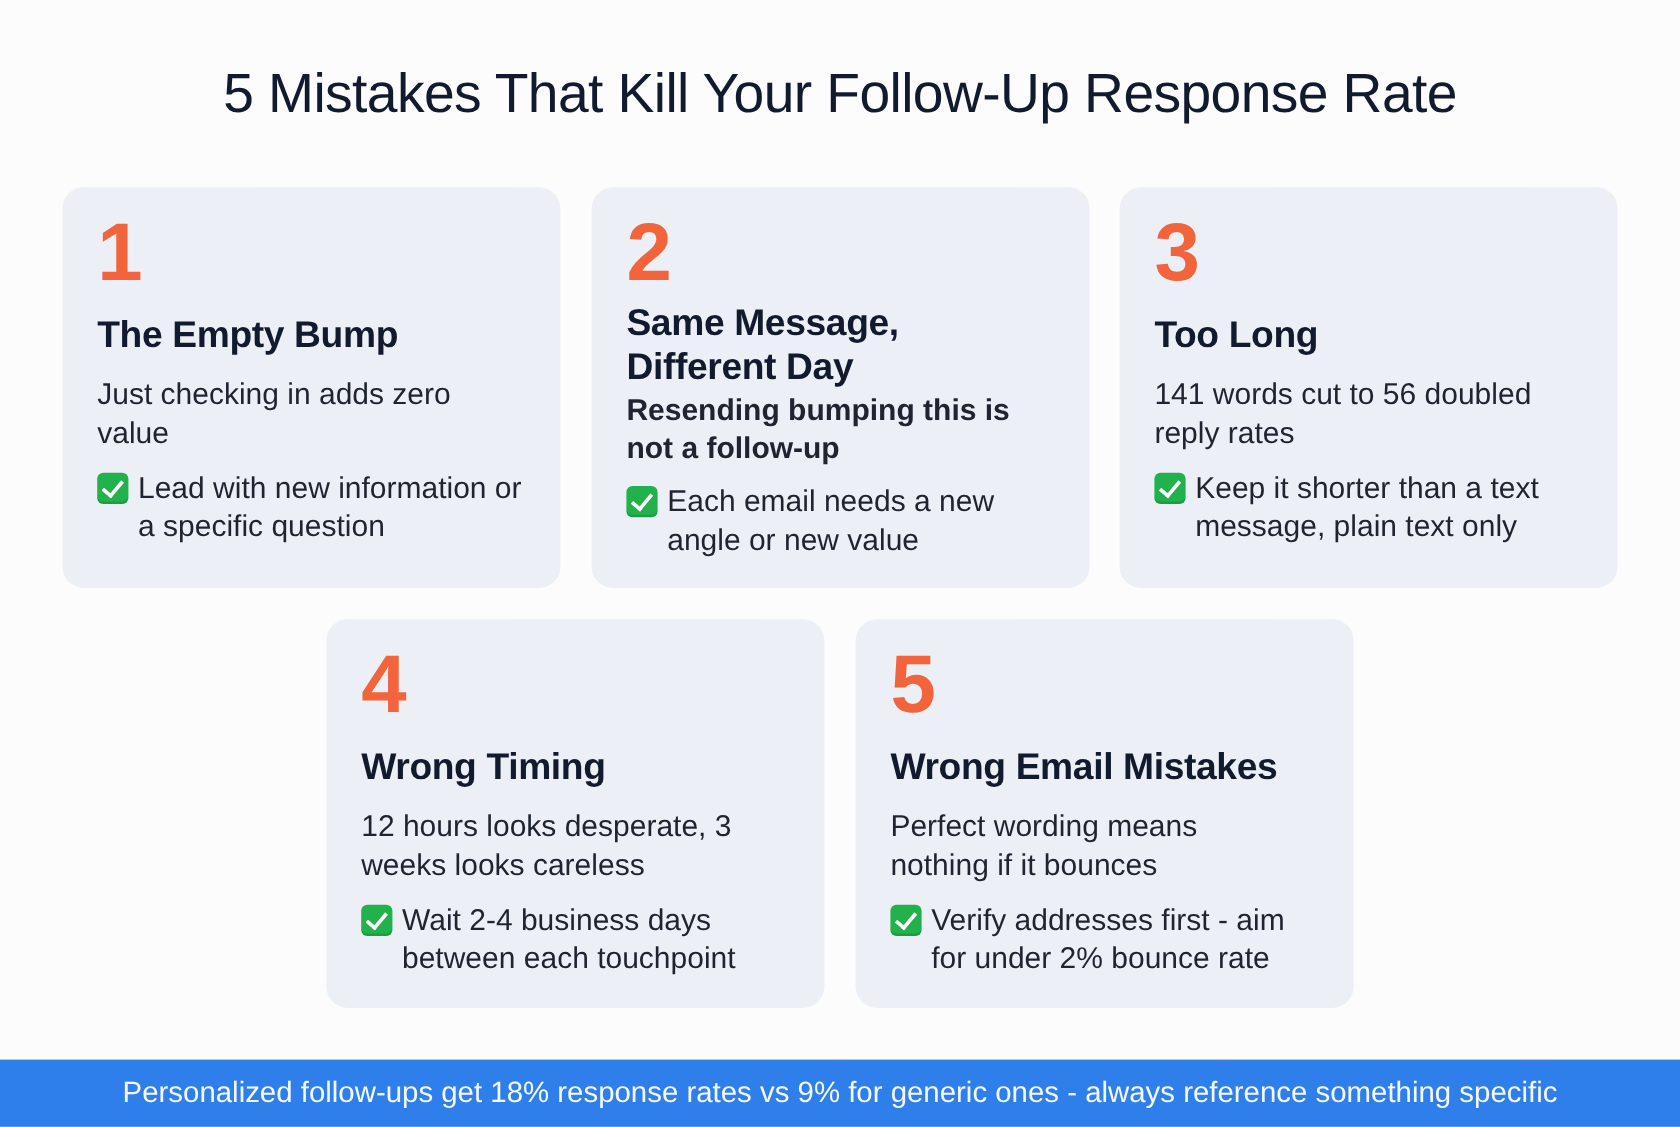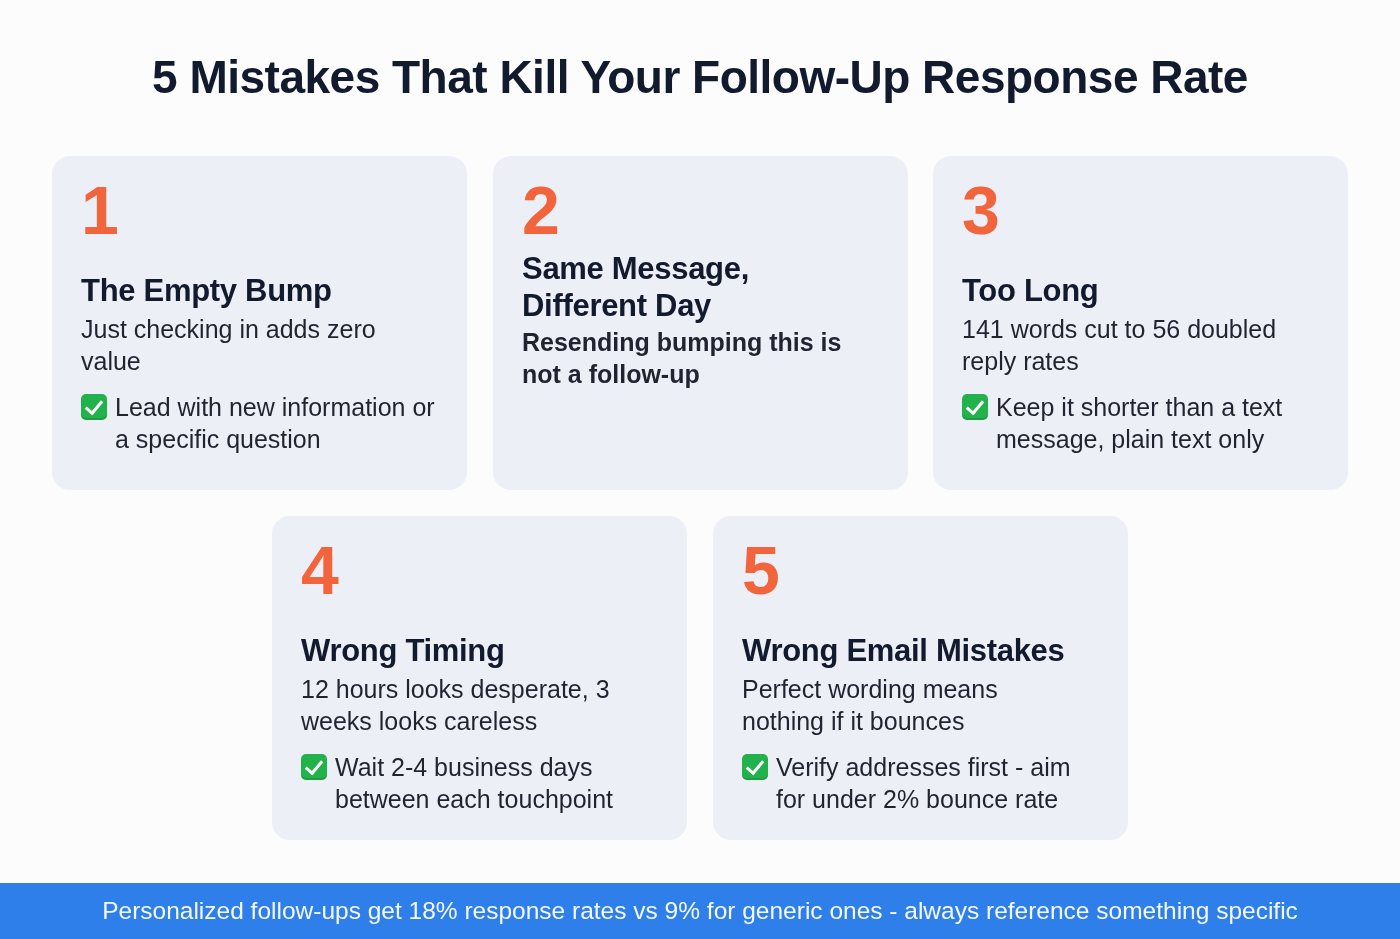--- a/index.html
+++ b/index.html
@@ -4,39 +4,39 @@
   <style>
     html, body { margin: 0; padding: 0; }
     body {
       width: 1400px; height: 939px; position: relative; overflow: hidden;
       background: #fcfcfd;
       font-family: "Liberation Sans", "DejaVu Sans", sans-serif;
       color: #121826;
     }
     .title {
       position: absolute; left: 0; right: 0; top: 50px;
-      text-align: center; font-size: 46px; font-weight: 700;
+      text-align: center; font-size: 46px; font-weight: 400;
       letter-spacing: -0.5px; color: #121a2e;
     }
     .card {
       position: absolute; width: 415px; height: 334px;
       background: #eceff5; border-radius: 18px;
       box-sizing: border-box; padding: 20px 30px 0 29px;
     }
     .num {
       font-size: 68px; font-weight: 700; color: #f2643c; line-height: 68px;
       height: 72px; margin-top: 0px;
     }
     .heading {
       font-size: 31px; font-weight: 700; color: #121a2e; line-height: 37px;
-      margin-top: 24px; letter-spacing: -0.3px;
+      margin-top: 12px; letter-spacing: -0.3px;
     }
     .heading.two { margin-top: 2px; }
     .desc {
-      font-size: 25px; color: #1f2430; line-height: 32px; margin-top: 4px;
+      font-size: 25px; color: #1f2430; line-height: 32px; margin-top: 16px;
     }
     .tip {
       display: flex; align-items: flex-start; margin-top: 14px;
       font-size: 25px; color: #1f2430; line-height: 32px;
     }
     .check {
       flex: 0 0 auto; width: 26px; height: 26px; margin-top: 3px; margin-right: 8px;
       background: #22b24c; border-radius: 5px; position: relative;
       box-shadow: inset 0 -2px 0 rgba(0,0,0,0.12);
     }
@@ -63,20 +63,24 @@
   <div class="tip">
     <span class="check"></span>
     <span style="width:330px;">Lead with new information or a specific question</span>
   </div>
 </div>
 
 <div class="card" style="left:493px; top:156px;">
   <div class="num">2</div>
   <div class="heading two" style="width:300px;">Same Message, Different Day</div>
   <div class="desc" style="margin-top:2px; width:365px;font-weight:bold;">Resending bumping this is not a follow-up</div>
+  <div class="tip" style="margin-top:12px;">
+    <span class="check"></span>
+    <span style="width:300px;">Each email needs a new angle or new value</span>
+  </div>
 </div>
 
 <div class="card" style="left:933px; top:156px;">
   <div class="num">3</div>
   <div class="heading">Too Long</div>
   <div class="desc" style="width:345px;">141 words cut to 56 doubled reply rates</div>
   <div class="tip">
     <span class="check"></span>
     <span style="width:320px;">Keep it shorter than a text message, plain text only</span>
   </div>

